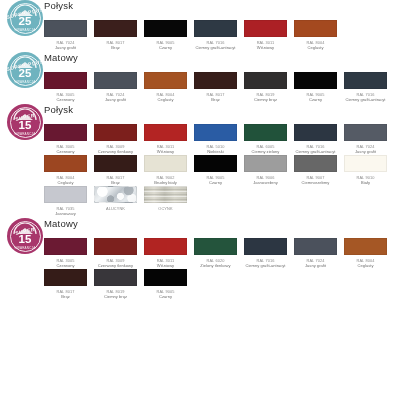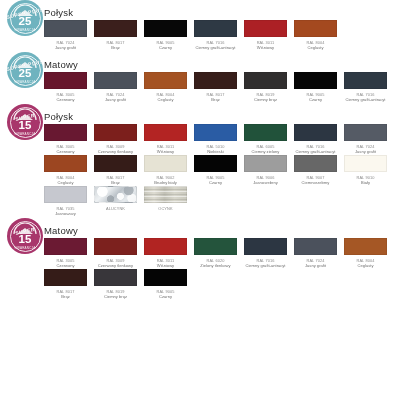--- a/index.html
+++ b/index.html
@@ -16,21 +16,21 @@
     background: #ffffff;
     padding: 0;
   }
   .section {
     position: relative;
     padding-left: 44px;
     margin-bottom: 2px;
   }
   .section-head {
     display: flex;
-    align-items: flex-end;
+    align-items: flex-start;
     height: 18px;
     margin-bottom: 2px;
   }
   .section-title {
     font-size: 9.5px;
     color: #2b2b2b;
     letter-spacing: 0.2px;
     font-weight: 400;
   }
   

